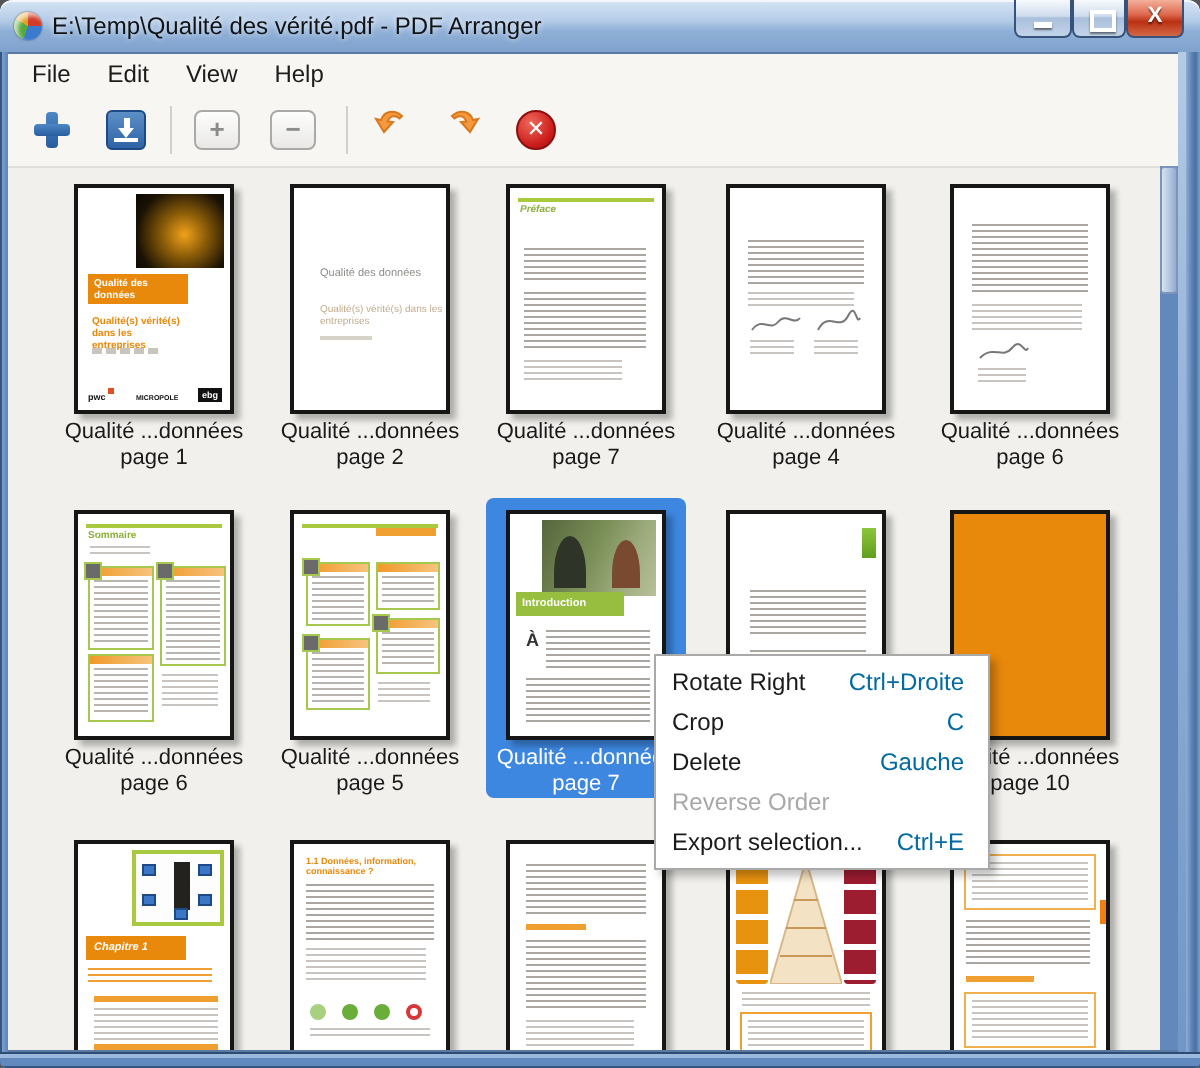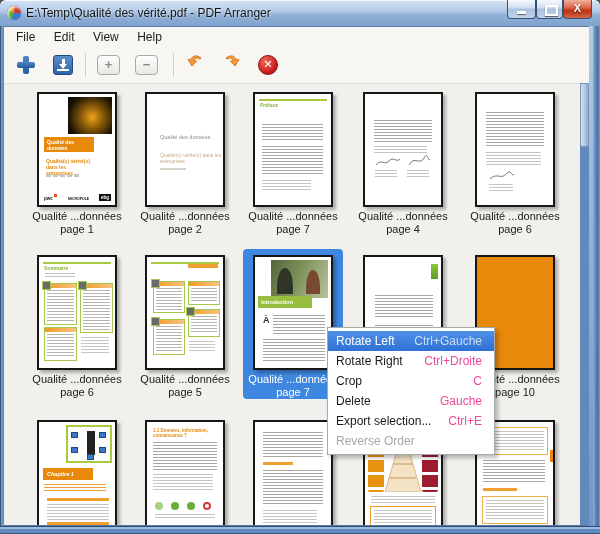--- a/index.html
+++ b/index.html
@@ -97,21 +97,21 @@
   
   .p14-colL{position:absolute;left:3px;top:8px;width:16px;height:62px;background-image:repeating-linear-gradient(to bottom,#e8930f 0 12px,#fff 12px 15px);border-radius:2px;}
   .p14-colR{position:absolute;right:3px;top:8px;width:16px;height:62px;background-image:repeating-linear-gradient(to bottom,#9c1c30 0 12px,#fff 12px 15px);border-radius:2px;}
   .p14-box{position:absolute;left:5px;top:84px;right:5px;height:24px;border:1px solid #f0a030;}
   
   .p15-box{position:absolute;border:1px solid #f0b050;}
   .p15-tab{position:absolute;right:0;top:28px;width:3px;height:12px;background:#f08010;}
   
   .ctxmenu{position:absolute;left:327px;top:327px;width:166px;background:#fff;border:1px solid #a9a9a9;box-shadow:3px 3px 4px rgba(0,0,0,.25);padding:3px 0;z-index:50;}
   .mi{position:relative;height:20px;line-height:20px;font-size:12px;color:#1a1a1a;padding:0 12px 0 8px;}
-  .mi .sc{position:absolute;right:12px;color:#ec4899;}
+  .mi .sc{position:absolute;right:12px;color:#0369a1;}
   .mi.hl{background:linear-gradient(180deg,#4f90e6,#2e71d2);color:#fff;}
   .mi.hl .sc{color:#cfdcf4;}
   .mi.dis{color:#a8a8a8;}
   
   .border-right{position:absolute;top:26px;right:0;width:7px;bottom:0;background:linear-gradient(90deg,#8fadd4,#5d84b8 40%,#49709f 70%,#7ba0cc);}
   .border-bottom{position:absolute;left:0;right:0;bottom:0;height:8px;background:linear-gradient(180deg,#2e4d74 0 1px,#9cb9de 1px 3px,#6189bd 3px 7px,#35567e 7px 8px);border-radius:0 0 3px 3px;}
   .border-left{position:absolute;left:0;top:26px;width:4px;bottom:0;background:linear-gradient(90deg,#35567e 0 1px,#7ba0cc 1px,#5d84b8 100%);}
 </style>
 </head>
 <body>
@@ -401,37 +401,34 @@
 
     </div>
 
     <div class="vscroll">
       <div class="thumb"></div>
     </div>
 
   </div>
 
   <div class="ctxmenu">
-    <div class="mi hl">
-      <span>Rotate Left</span><span class="sc">Ctrl+Gauche</span>
-    </div>
     <div class="mi">
       <span>Rotate Right</span><span class="sc">Ctrl+Droite</span>
     </div>
     <div class="mi">
       <span>Crop</span><span class="sc">C</span>
     </div>
     <div class="mi">
       <span>Delete</span><span class="sc">Gauche</span>
     </div>
+    <div class="mi dis">
+      <span>Reverse Order</span><span class="sc"></span>
+    </div>
     <div class="mi">
       <span>Export selection...</span><span class="sc">Ctrl+E</span>
-    </div>
-    <div class="mi dis">
-      <span>Reverse Order</span><span class="sc"></span>
     </div>
   </div>
 
   <div class="border-left"></div>
   <div class="border-right"></div>
   <div class="border-bottom"></div>
 
 </div>
 
 </body></html>

